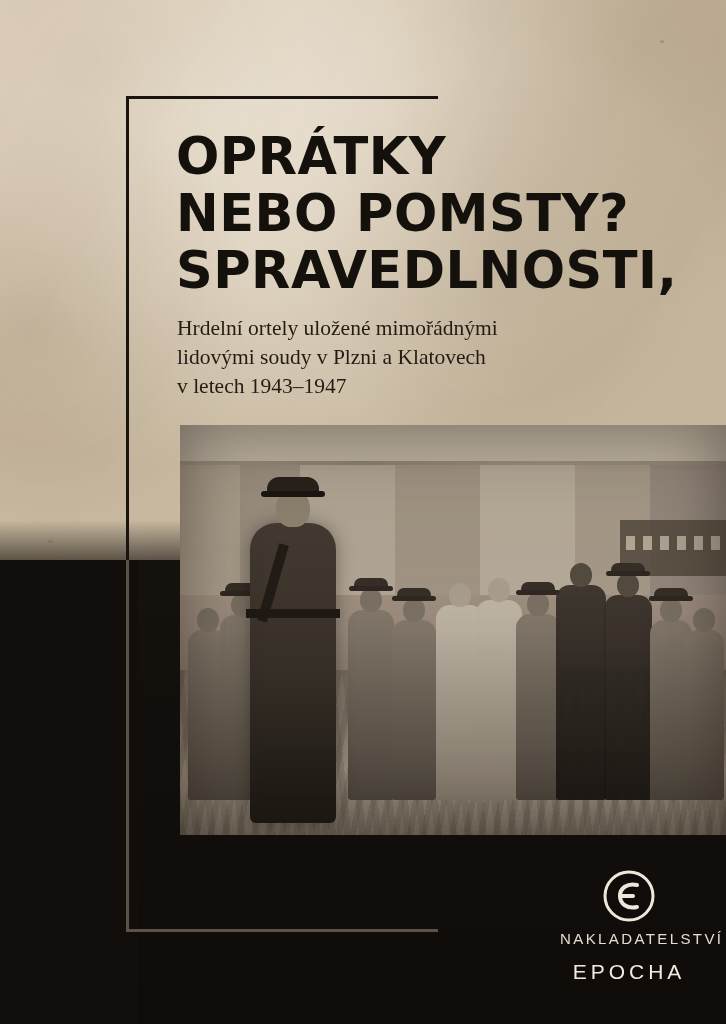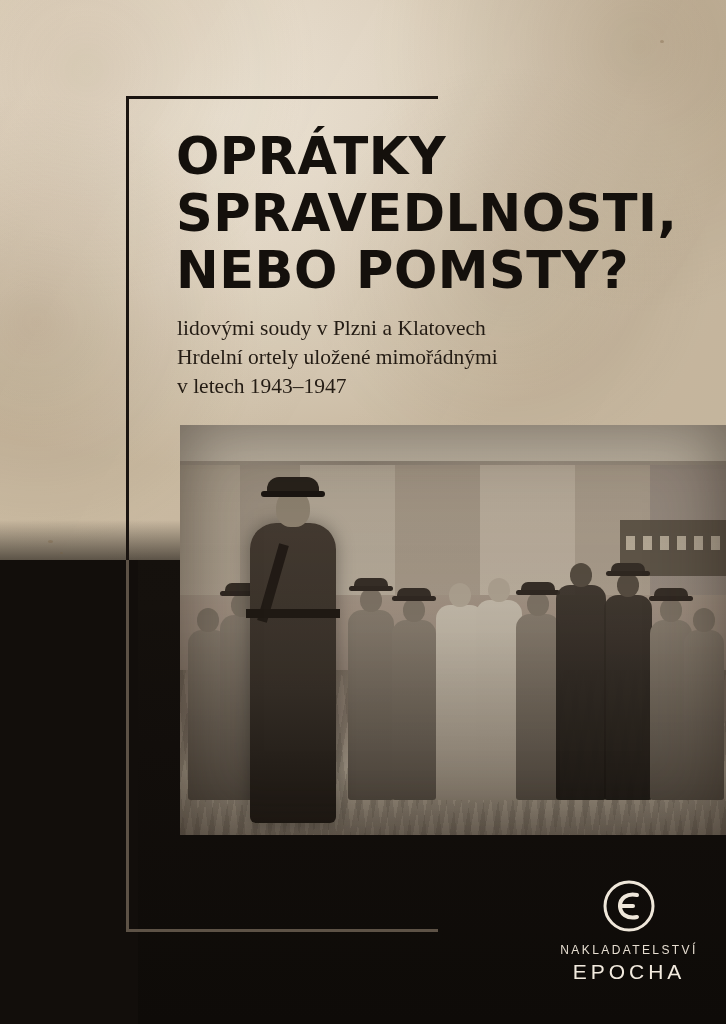--- a/index.html
+++ b/index.html
@@ -258,31 +258,31 @@
     width: 138px;
     text-align: center;
     color: #efe7da;
   }
   .publisher .mark {
     display: block;
     margin: 0 auto 8px auto;
     width: 52px; height: 52px;
   }
   .publisher .pub-top {
-    font-size: 12px;
+    font-size: 15px;
     letter-spacing: 2.4px;
     color: #e6ddd0;
     font-family: "Liberation Sans", sans-serif;
   }
   .publisher .pub-name {
     font-size: 21px;
     letter-spacing: 4px;
     font-family: "Liberation Sans", sans-serif;
     color: #f2eade;
-    margin-top: 2px;
+    margin-top: 12px;
   }
 
   
   .speck {
     position:absolute;
     background: rgba(120,95,62,0.35);
     border-radius: 50%;
   }
 </style>
 </head>
@@ -300,27 +300,27 @@
   <div class="speck" style="left:60px;  top:552px; width:3px;  height:2px;"></div>
   <div class="speck" style="left:660px; top:40px;  width:4px;  height:3px;"></div>
 
   <div class="frame-top"></div>
   <div class="frame-left"></div>
   <div class="frame-left-lower"></div>
   <div class="frame-bottom"></div>
 
   <div class="title-block">
     <div class="title-line">OPRÁTKY</div>
+    <div class="title-line">NEBO POMSTY?</div>
     <div class="title-line">SPRAVEDLNOSTI,</div>
-    <div class="title-line">NEBO POMSTY?</div>
   </div>
 
   <div class="subtitle">
+    <div>Hrdelní ortely uložené mimořádnými</div>
     <div>lidovými soudy v Plzni a Klatovech</div>
-    <div>Hrdelní ortely uložené mimořádnými</div>
     <div>v letech 1943–1947</div>
   </div>
 
   <div class="photo">
     <div class="photo-inner">
       <div class="ph-sky"></div>
       <div class="ph-roofline"></div>
       <div class="ph-buildings"></div>
       <div class="ph-shop"></div>
       <div class="ph-street"></div>

